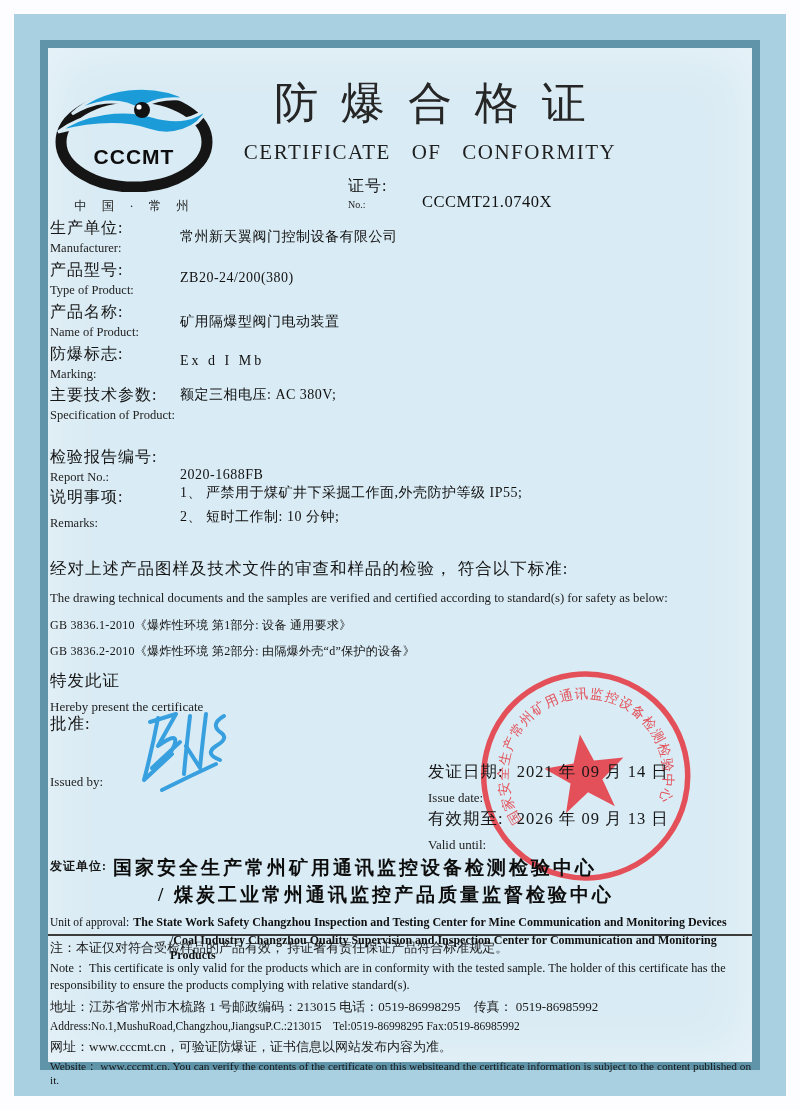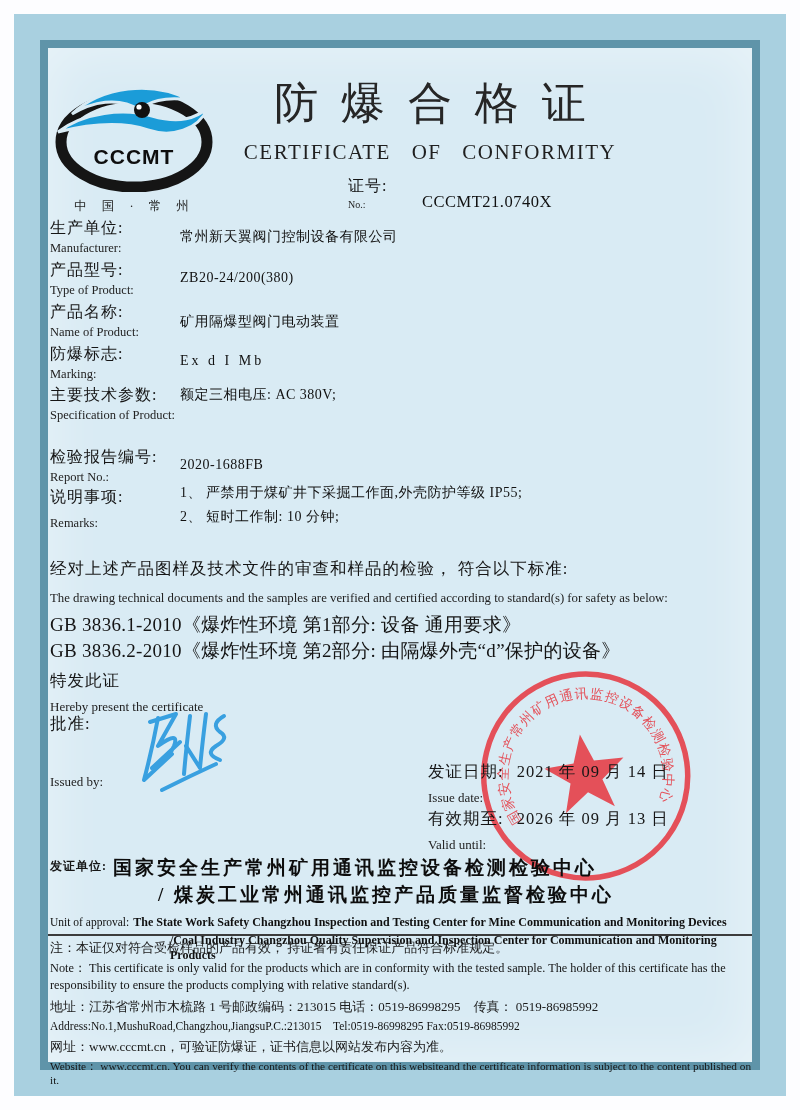--- a/index.html
+++ b/index.html
@@ -19,21 +19,21 @@
   .en-label{font-size:12.5px;color:#222;margin-top:2px;}
   .value{font-size:14px;color:#111;letter-spacing:.5px;}
   .title-cn{
     font-size:44px;letter-spacing:.52em;text-indent:.52em;
     text-align:center;color:#262626;font-weight:400;
   }
   .title-en{
     font-size:21px;letter-spacing:1.5px;word-spacing:14px;
     text-align:center;color:#1f1f1f;
   }
-  .gb-line{font-size:19px;color:#141414;letter-spacing:.3px;line-height:26px;}
+  .gb-line{font-size:12px;color:#141414;letter-spacing:.3px;line-height:26px;}
   .bold{font-weight:bold;}
   .approval-cn{font-size:19px;font-weight:bold;letter-spacing:3px;color:#0d0d0d;}
   .approval-en{font-size:12px;font-weight:bold;color:#101010;}
   .note-cn{font-size:13px;color:#1a1a1a;}
   .note-en{font-size:12.3px;color:#141414;}
   .divider{border-top:2px solid #3c3c3c;}
   .stamp-wrap{transform:rotate(-8deg);opacity:.9;}
   .logo-region{font-size:12.5px;letter-spacing:6px;text-align:center;color:#262626;}
 </style>
 </head>
@@ -91,21 +91,21 @@
   <div class="abs" style="left:50px;top:385px;">
     <div class="cn-label">主要技术参数:</div>
     <div class="en-label">Specification of Product:</div>
   </div>
   <div class="abs value" style="left:180px;top:386px;">额定三相电压: AC 380V;</div>
 
   <div class="abs" style="left:50px;top:447px;">
     <div class="cn-label">检验报告编号:</div>
     <div class="en-label">Report No.:</div>
   </div>
-  <div class="abs value" style="left:180px;top:457px;">2020-1688FB</div>
+  <div class="abs value" style="left:180px;top:467px;">2020-1688FB</div>
 
   <div class="abs" style="left:50px;top:487px;">
     <div class="cn-label">说明事项:</div>
     <div class="en-label" style="margin-top:8px;">Remarks:</div>
   </div>
   <div class="abs value" style="left:180px;top:484px;">1、 严禁用于煤矿井下采掘工作面,外壳防护等级 IP55;</div>
   <div class="abs value" style="left:180px;top:508px;">2、 短时工作制: 10 分钟;</div>
 
   <div class="abs cn-label" style="left:50px;top:558px;width:700px;font-size:16.5px;">经对上述产品图样及技术文件的审查和样品的检验， 符合以下标准:</div>
   <div class="abs en-label" style="left:50px;top:589px;width:700px;font-size:12.8px;">The drawing technical documents and the samples are verified and certified according to standard(s) for safety as below:</div>

